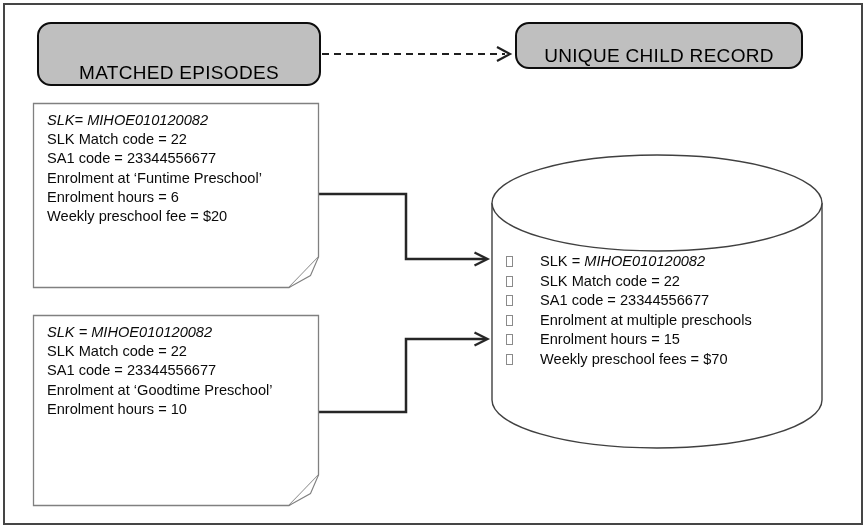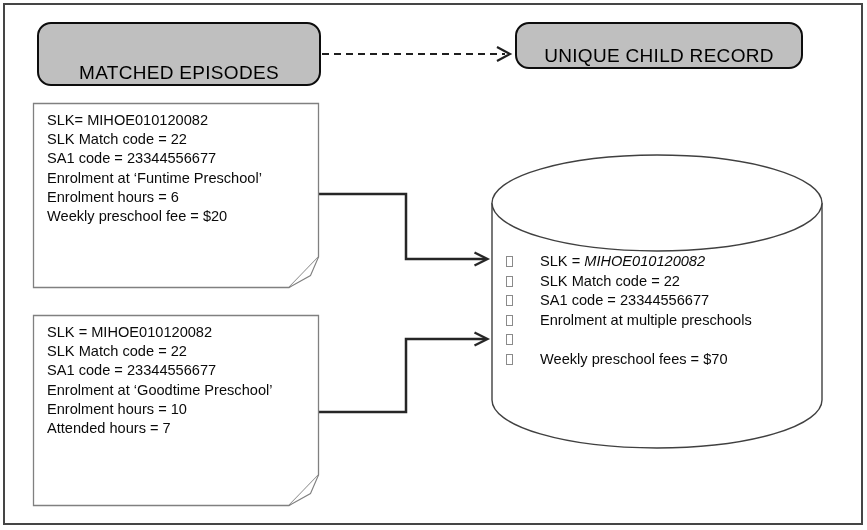--- a/index.html
+++ b/index.html
@@ -40,21 +40,21 @@
   .pill.right { left: 515px; top: 22px; width: 288px; height: 47px; }
   .note-text {
     position: absolute;
     width: 272px;
     font-size: 14.6px;
     line-height: 19.2px;
     z-index: 2;
   }
   .note-text.n1 { left: 47px; top: 111px; }
   .note-text.n2 { left: 47px; top: 323px; }
-  .note-text .line:first-child { }
+  .note-text .line:first-child { font-style: italic; }
   .cyl-list {
     position: absolute;
     left: 506px; top: 252px;
     width: 310px;
     font-size: 14.6px;
     line-height: 19.6px;
     z-index: 2;
   }
   .cyl-row { white-space: nowrap; }
   .tofu {
@@ -121,37 +121,36 @@
     <div class="line">Enrolment hours = 6</div>
     <div class="line">Weekly preschool fee = $20</div>
   </div>
 
   <div class="note-text n2">
     <div class="line">SLK = MIHOE010120082</div>
     <div class="line">SLK Match code = 22</div>
     <div class="line">SA1 code = 23344556677</div>
     <div class="line">Enrolment at ‘Goodtime Preschool’</div>
     <div class="line">Enrolment hours = 10</div>
-    <div class="line">Attended hours = 7</div>
   </div>
 
   <div class="cyl-list">
     <div class="cyl-row">
       <span class="tofu"></span><span><span>SLK = </span><span class="ital">MIHOE010120082</span></span>
     </div>
     <div class="cyl-row">
       <span class="tofu"></span><span>SLK Match code = 22</span>
     </div>
     <div class="cyl-row">
       <span class="tofu"></span><span>SA1 code = 23344556677</span>
     </div>
     <div class="cyl-row">
       <span class="tofu"></span><span>Enrolment at multiple preschools</span>
     </div>
     <div class="cyl-row">
-      <span class="tofu"></span>
+      <span class="tofu"></span><span>Enrolment hours = 15</span>
     </div>
     <div class="cyl-row">
       <span class="tofu"></span><span>Weekly preschool fees = $70</span>
     </div>
   </div>
 
 </div>
 
 </body></html>

